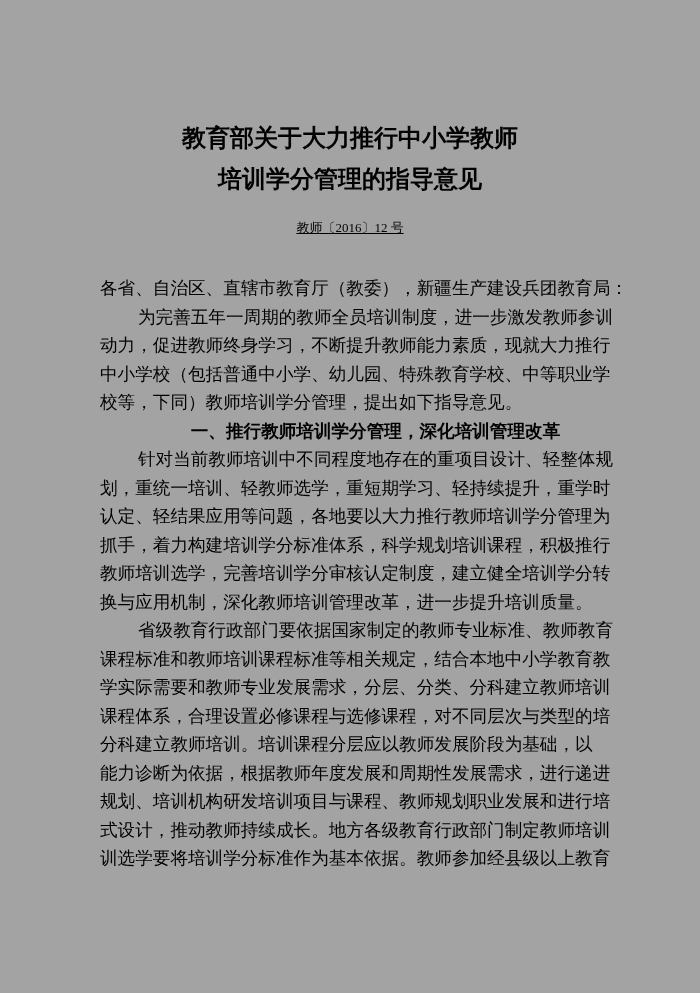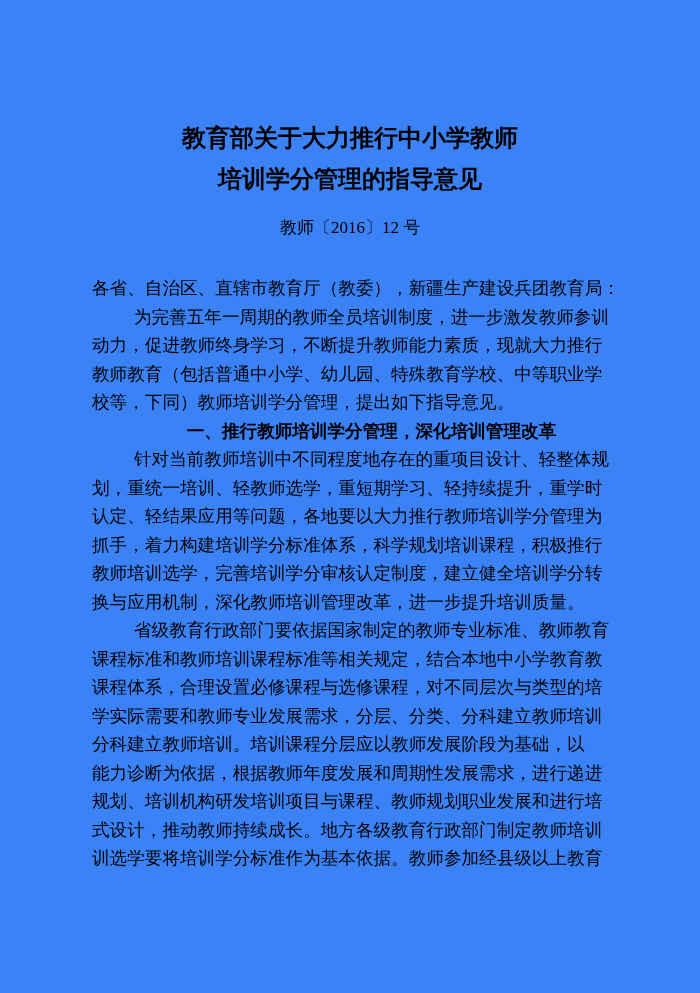--- a/index.html
+++ b/index.html
@@ -28,73 +28,75 @@
     line-height: 41px;
     font-weight: bold;
     color: #000000;
   }
   .title-line {
     display: block;
   }
   .docnum {
     margin-top: 14px;
     text-align: center;
-    font-size: 17px;
+    font-size: 13px;
     line-height: 28px;
     color: #000000;
+    text-decoration: underline;
   }
   .doc-body {
     margin-top: 32px;
     padding-left: 92px;
     padding-right: 84px;
     font-size: 17.6px;
     line-height: 28.5px;
+    margin-left: 8px;
   }
   .line {
     white-space: nowrap;
     height: 28.5px;
     overflow: visible;
     letter-spacing: 0;
   }
   .line.indent {
     padding-left: 35px;
     text-align: center;
   }
   .line.heading {
     font-family: "Liberation Sans", "DejaVu Sans", sans-serif;
     font-weight: bold;
   }
 </style>
 </head>
 <body>
 
-<div class="page" style="background: #3b82f6; color: rgb(0, 0, 0);">
+<div class="page" style="background: #a3a3a3; color: rgb(0, 0, 0);">
   <h1 class="title">
     <span class="title-line">教育部关于大力推行中小学教师</span>
     <span class="title-line">培训学分管理的指导意见</span>
   </h1>
 
   <div class="docnum">教师〔2016〕12 号</div>
 
   <div class="doc-body">
       <div class="line">各省、自治区、直辖市教育厅（教委），新疆生产建设兵团教育局：</div>
       <div class="line indent">为完善五年一周期的教师全员培训制度，进一步激发教师参训</div>
       <div class="line">动力，促进教师终身学习，不断提升教师能力素质，现就大力推行</div>
-      <div class="line">教师教育（包括普通中小学、幼儿园、特殊教育学校、中等职业学</div>
+      <div class="line">中小学校（包括普通中小学、幼儿园、特殊教育学校、中等职业学</div>
       <div class="line">校等，下同）教师培训学分管理，提出如下指导意见。</div>
       <div class="line indent heading">一、推行教师培训学分管理，深化培训管理改革</div>
       <div class="line indent">针对当前教师培训中不同程度地存在的重项目设计、轻整体规</div>
       <div class="line">划，重统一培训、轻教师选学，重短期学习、轻持续提升，重学时</div>
       <div class="line">认定、轻结果应用等问题，各地要以大力推行教师培训学分管理为</div>
       <div class="line">抓手，着力构建培训学分标准体系，科学规划培训课程，积极推行</div>
       <div class="line">教师培训选学，完善培训学分审核认定制度，建立健全培训学分转</div>
       <div class="line">换与应用机制，深化教师培训管理改革，进一步提升培训质量。</div>
       <div class="line indent">省级教育行政部门要依据国家制定的教师专业标准、教师教育</div>
       <div class="line">课程标准和教师培训课程标准等相关规定，结合本地中小学教育教</div>
+      <div class="line">学实际需要和教师专业发展需求，分层、分类、分科建立教师培训</div>
       <div class="line">课程体系，合理设置必修课程与选修课程，对不同层次与类型的培</div>
-      <div class="line">学实际需要和教师专业发展需求，分层、分类、分科建立教师培训</div>
       <div class="line">分科建立教师培训。培训课程分层应以教师发展阶段为基础，以</div>
       <div class="line">能力诊断为依据，根据教师年度发展和周期性发展需求，进行递进</div>
       <div class="line">规划、培训机构研发培训项目与课程、教师规划职业发展和进行培</div>
       <div class="line">式设计，推动教师持续成长。地方各级教育行政部门制定教师培训</div>
       <div class="line">训选学要将培训学分标准作为基本依据。教师参加经县级以上教育</div>
     </div>
 </div>
 
 </body></html>

